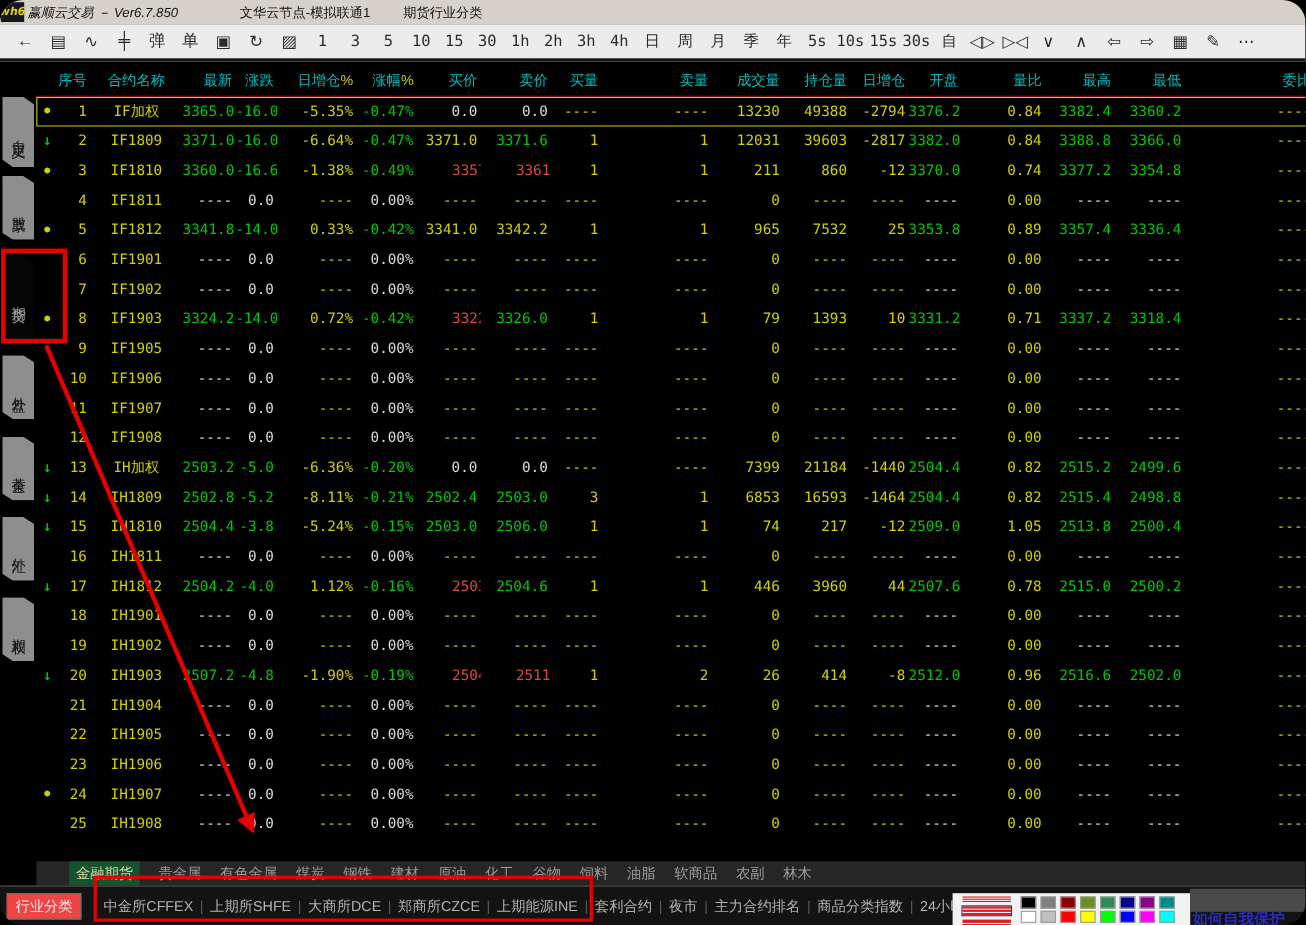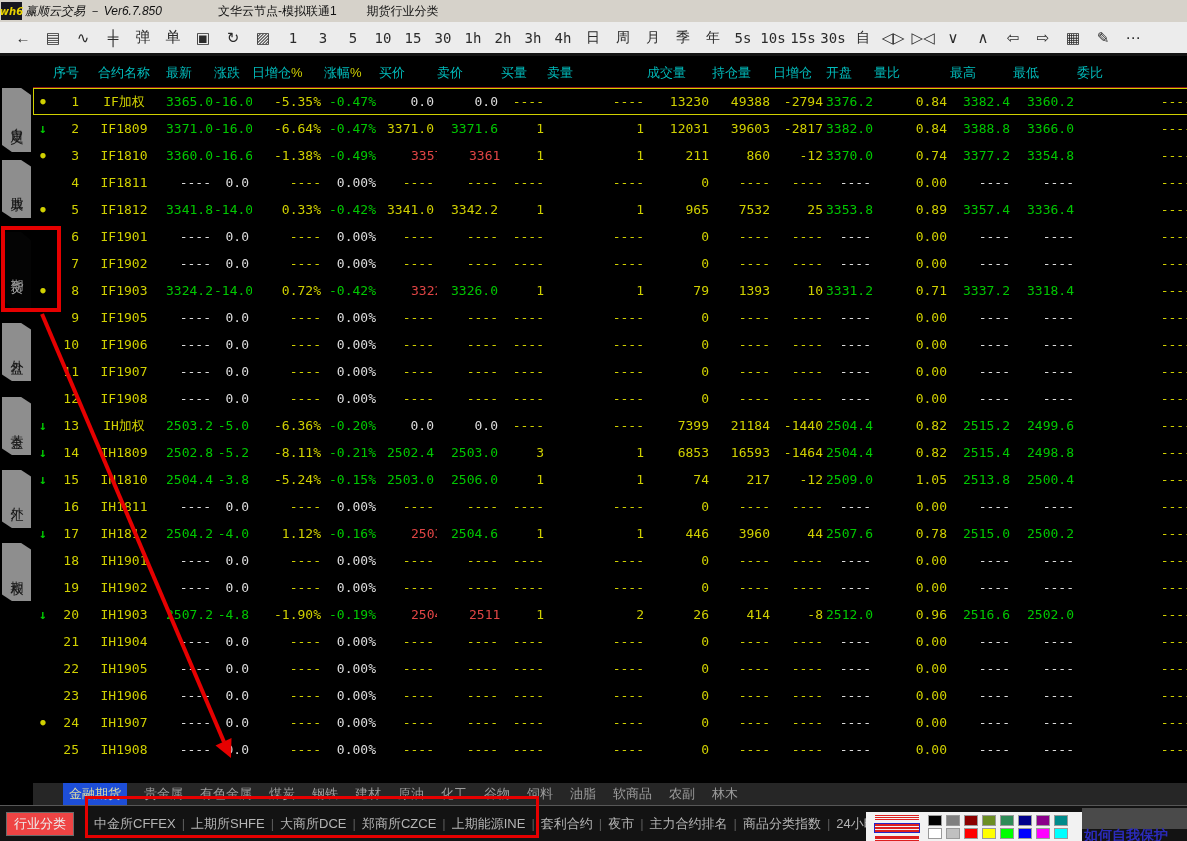--- a/index.html
+++ b/index.html
@@ -1,18 +1,18 @@
 <!DOCTYPE html>
 <html><head>
 <meta charset="utf-8">
 <style>
   html,body{margin:0;padding:0;}
   body{width:1187px;height:841px;overflow:hidden;background:#000;position:relative;
        font-family:"Liberation Sans","DejaVu Sans",sans-serif;}
-  #page{position:absolute;left:0;top:0;width:1187px;height:841px;overflow:hidden;background:#000;}
+  #page{position:absolute;left:0;top:0;width:1187px;height:841px;overflow:hidden;background:#000;border-radius:21px;}
 
   
   .titlebar{position:absolute;left:0;top:0;width:100%;height:22px;background:#d6d2ca;
             display:flex;align-items:center;font-size:12px;color:#111;}
   .logo{width:21px;height:18px;background:#16161f;color:#e8d200;margin-left:1px;
         font:italic bold 10px "DejaVu Sans",sans-serif;display:flex;align-items:center;justify-content:center;}
   .tb-app{margin-left:3px;font-style:italic;}
   .tb-node{margin-left:56px;}
   .tb-page{margin-left:30px;}
 
@@ -29,39 +29,39 @@
             writing-mode:vertical-lr;text-orientation:upright;display:flex;align-items:center;
             justify-content:center;font-size:13px;letter-spacing:2px;
             clip-path:polygon(0 0,66% 0,100% 11%,100% 100%,34% 100%,0 89%);}
   .side-tab.sel{background:#040404;color:#9e9e9e;}
 
   
   .qtable{position:absolute;left:33px;top:59px;width:1162px;background:#000;}
   .thead,.trow{display:grid;
     grid-template-columns:20px 29px 84px 48px 38px 72px 55px 58px 64px 46px 100px 65px 61px 53px 48px 76px 63px 64px 118px;}
   .thead{height:28px;line-height:28px;color:#00bcbc;border-bottom:1px solid #8b1414;font-size:13px;}
-  .th{padding-right:3px;white-space:nowrap;}
+  .th{text-align:right;padding-right:3px;white-space:nowrap;}
   .th.c{text-align:center;padding-right:0;}
   .th .sfx{color:#d0d000;}
   .trow{height:27px;line-height:27px;font-size:13px;
         font-family:"DejaVu Sans Mono","DejaVu Sans",monospace;}
   .trow.sel{box-shadow:inset 0 0 0 1px #d0d000;}
   .cell{text-align:right;padding-right:3px;white-space:nowrap;overflow:hidden;}
   .cell.icon-cell{text-align:center;padding-right:0;}
   .cell.name{text-align:center;padding-right:0;}
   .dot{color:#d0d000;font-size:9px;}
   .down{color:#00c800;font-weight:bold;}
   .y{color:#d0d000;} .g{color:#00c800;} .r{color:#e04545;margin-left:32px;} .w{color:#dcdcdc;}
 
   
   .cat-strip{position:absolute;left:33px;top:783px;width:1154px;height:22px;background:#262626;
              display:flex;align-items:center;gap:17px;padding-left:30px;box-sizing:border-box;
              font-size:13px;color:#9c9c9c;}
   .cat-tab{white-space:nowrap;cursor:default;}
-  .cat-tab.sel{background:#1d4ed8;color:#d9d9a6;padding:2px 6px;}
+  .cat-tab.sel{background:#14532d;color:#d9d9a6;padding:2px 6px;}
 
   
   .bottom-bar{position:absolute;left:0;top:805px;width:100%;height:36px;background:#131313;
               border-top:1px solid #575757;display:flex;align-items:center;font-size:13px;
               color:#b4b4b4;box-sizing:border-box;}
   .bb-btn{margin-left:6px;margin-right:20px;background:#ef4444;border:1px solid #6c6c6c;
           color:#ededed;padding:2px 7px;white-space:nowrap;}
   .bb-sep{color:#5a5a5a;margin:0 6px;}
   .bb-item{white-space:nowrap;cursor:default;}
 

